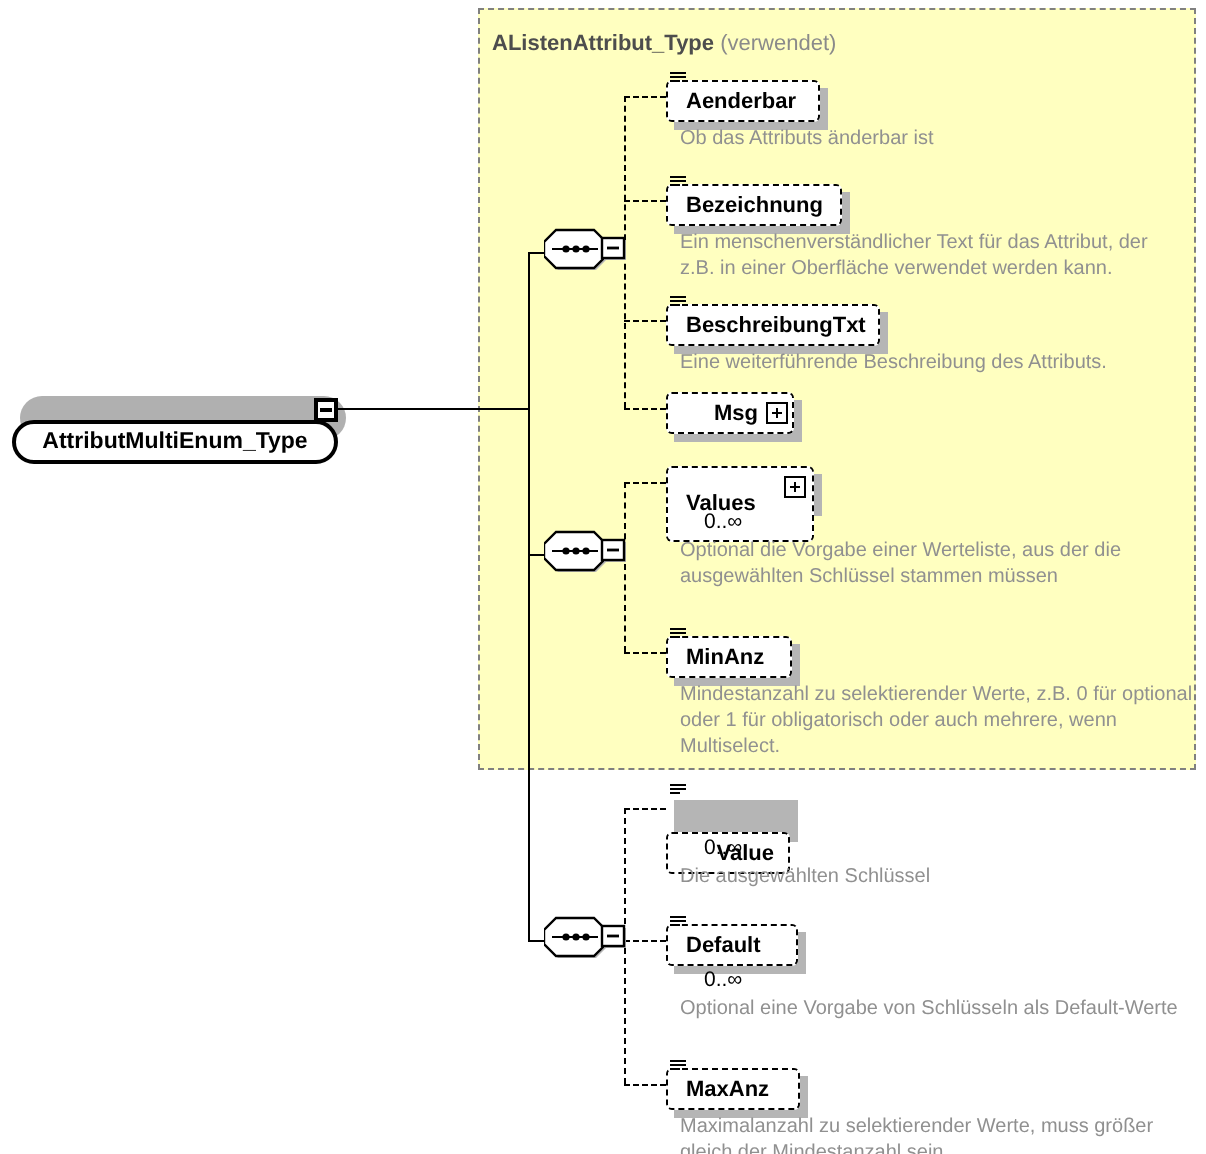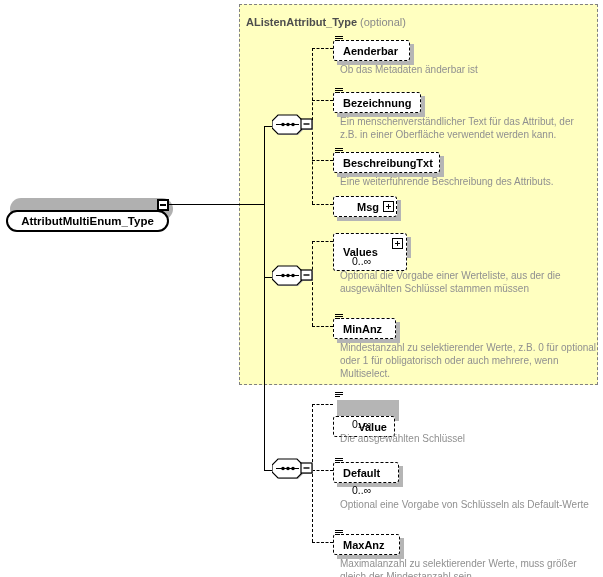--- a/index.html
+++ b/index.html
@@ -188,21 +188,21 @@
   }
 </style>
 </head>
 <body>
 
 <div id="canvas">
 
   <div class="ext-panel" style="left:239px; top:4px; width:359px; height:381px;"></div>
   <div class="ext-title" style="left:246px; top:16px;">
     <span>AListenAttribut_Type</span>
-    <span class="ext-sub">(optional)</span>
+    <span class="ext-sub">(verwendet)</span>
   </div>
 
   <div class="root-shadow" style="left:10px; top:198px; width:163px; height:22px;"></div>
   <div class="root-box" style="left:6px; top:210px; width:163px; height:22px;">
     <span class="root-label">AttributMultiEnum_Type</span>
   </div>
   <div class="minus-box" style="left:157px; top:199px;"></div>
 
   <div class="ln-h" style="left:169px; top:204px; width:95px;"></div>
 
@@ -234,21 +234,21 @@
 
   <div class="el-shadow" style="left:337px; top:44px; width:77px; height:21px;"></div>
   <div class="el" style="left:333px; top:40px; width:77px; height:21px;text-align:center;">
     <span class="el-label">Aenderbar</span>
   </div>
   <div class="attr-glyph" style="left:335px; top:36px;">
     <i></i>
       <i></i>
       <i></i>
   </div>
-  <div class="desc" style="left:340px; top:63px; width:250px;">Ob das Metadaten änderbar ist</div>
+  <div class="desc" style="left:340px; top:63px; width:250px;">Ob das Attributs änderbar ist</div>
 
   <div class="el-shadow" style="left:337px; top:96px; width:88px; height:21px;"></div>
   <div class="el" style="left:333px; top:92px; width:88px; height:21px;">
     <span class="el-label">Bezeichnung</span>
   </div>
   <div class="attr-glyph" style="left:335px; top:88px;">
     <i></i>
       <i></i>
       <i></i>
   </div>

